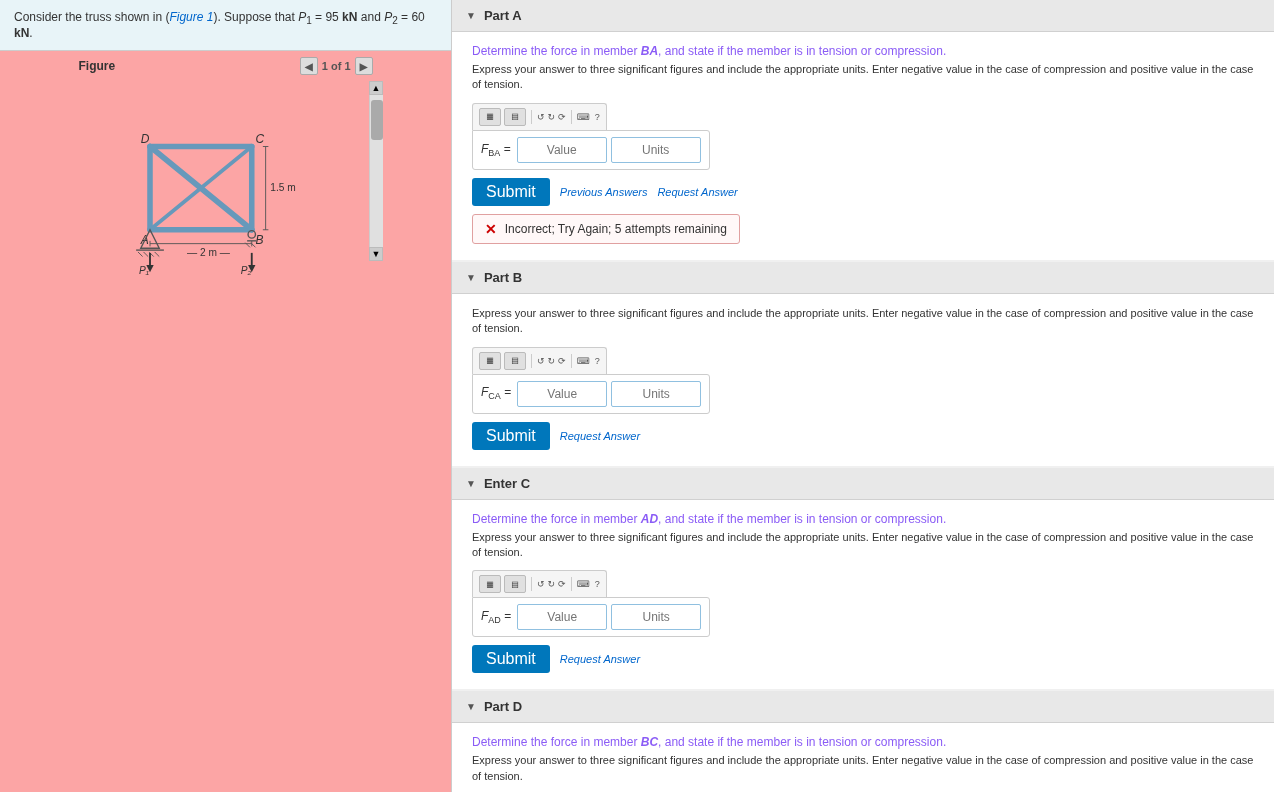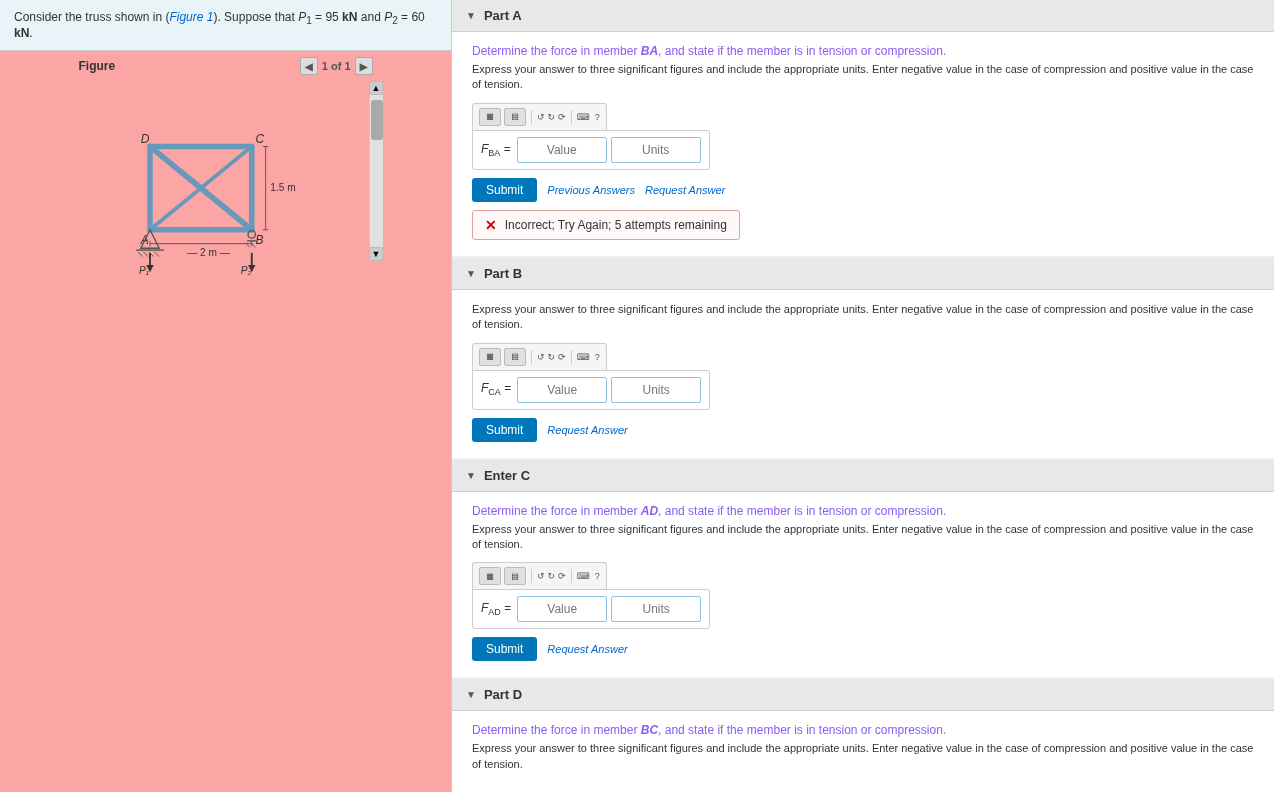--- a/index.html
+++ b/index.html
@@ -208,21 +208,21 @@
       display: flex;
       align-items: center;
       gap: 10px;
       margin-top: 8px;
     }
     .submit-btn {
       background: #0077bb;
       color: #fff;
       border: none;
       padding: 5px 14px;
-      font-size: 12px;
+      font-size: 16px;
       border-radius: 3px;
       cursor: pointer;
     }
     .link-btn {
       color: #0066cc;
       font-size: 11px;
       text-decoration: none;
       cursor: pointer;
       background: none;
       border: none;

